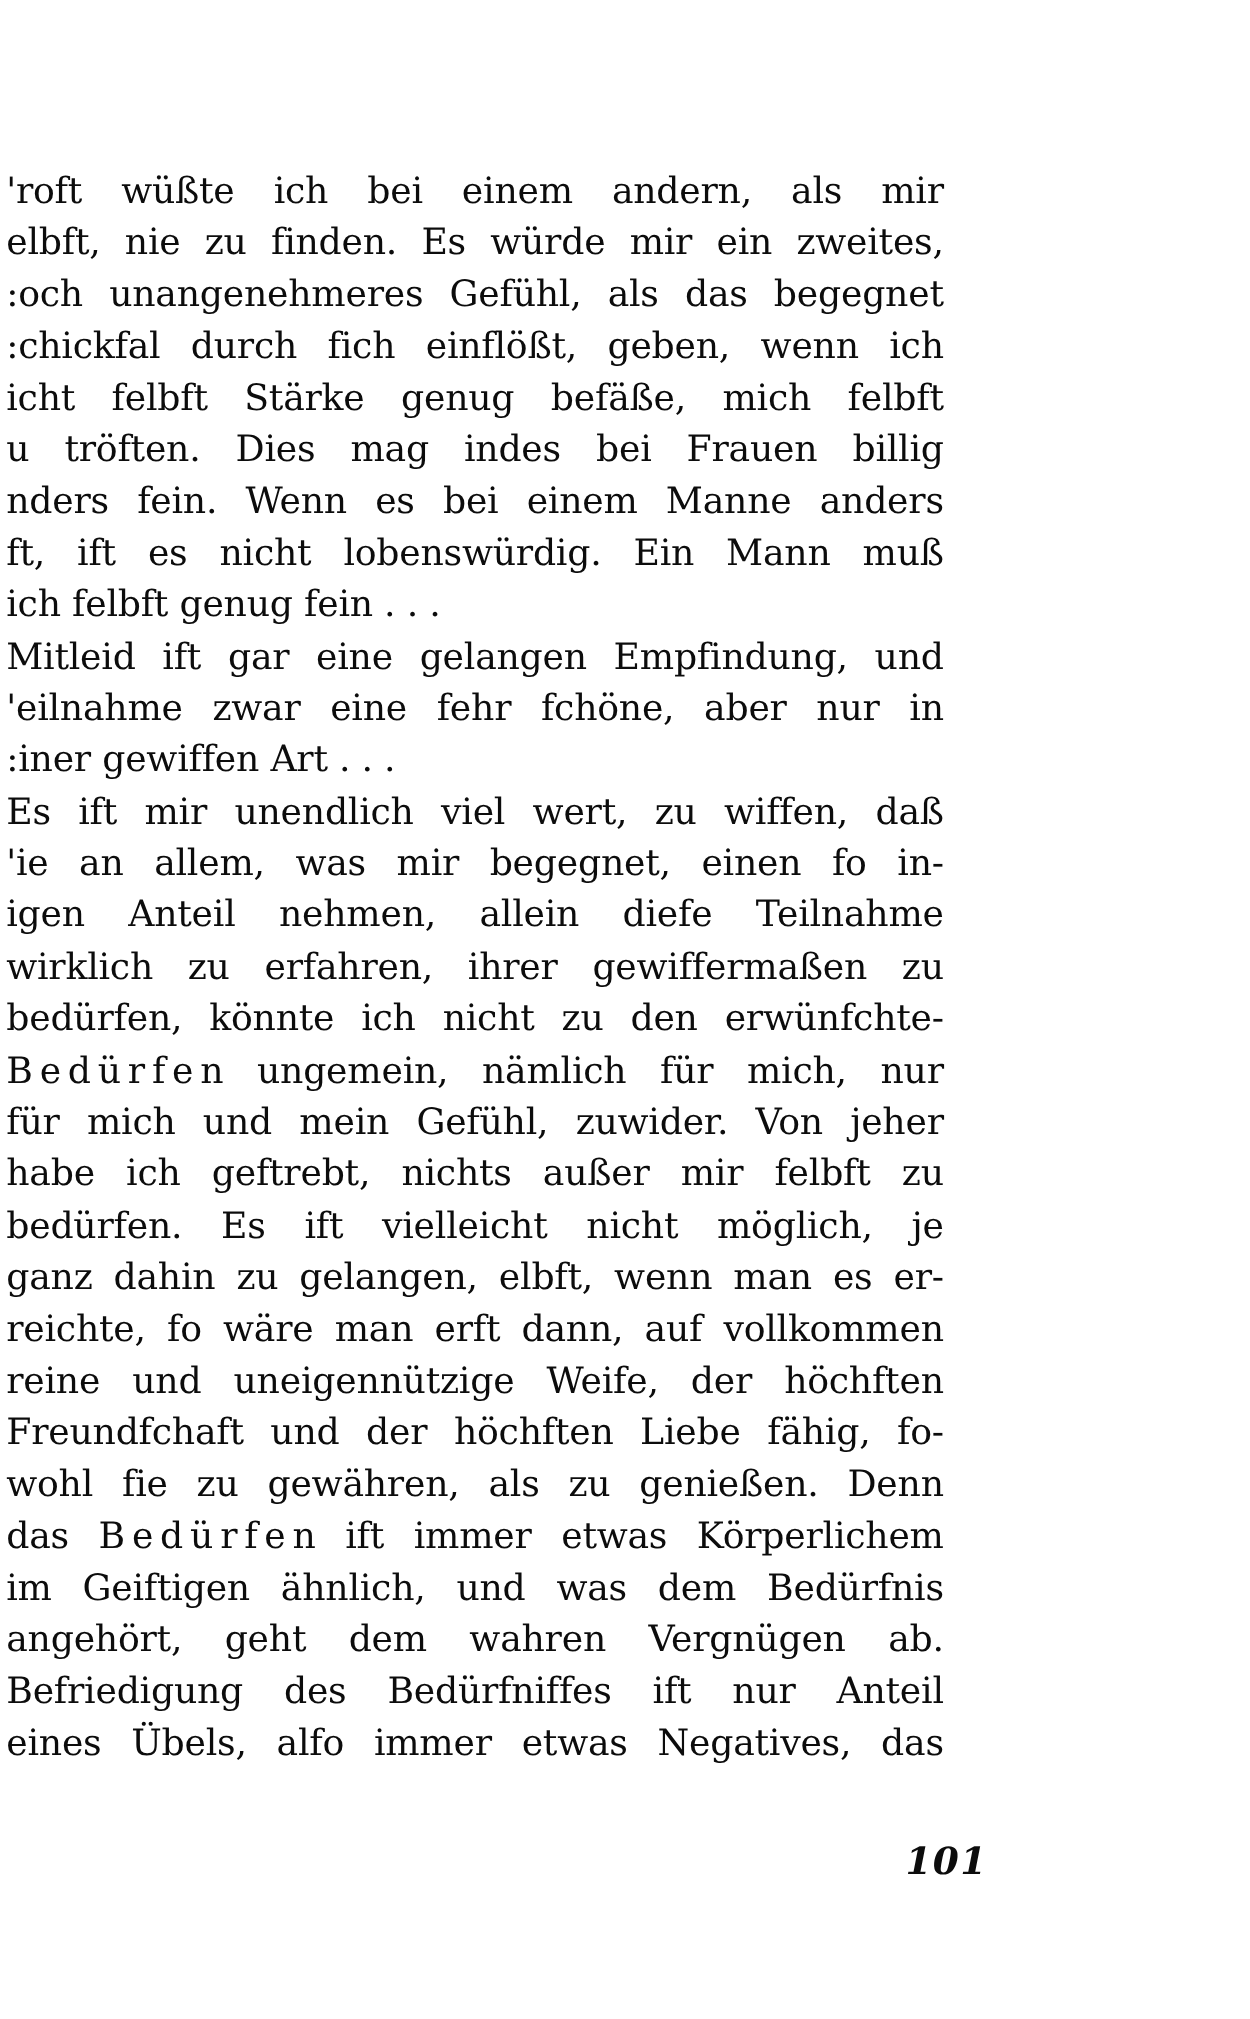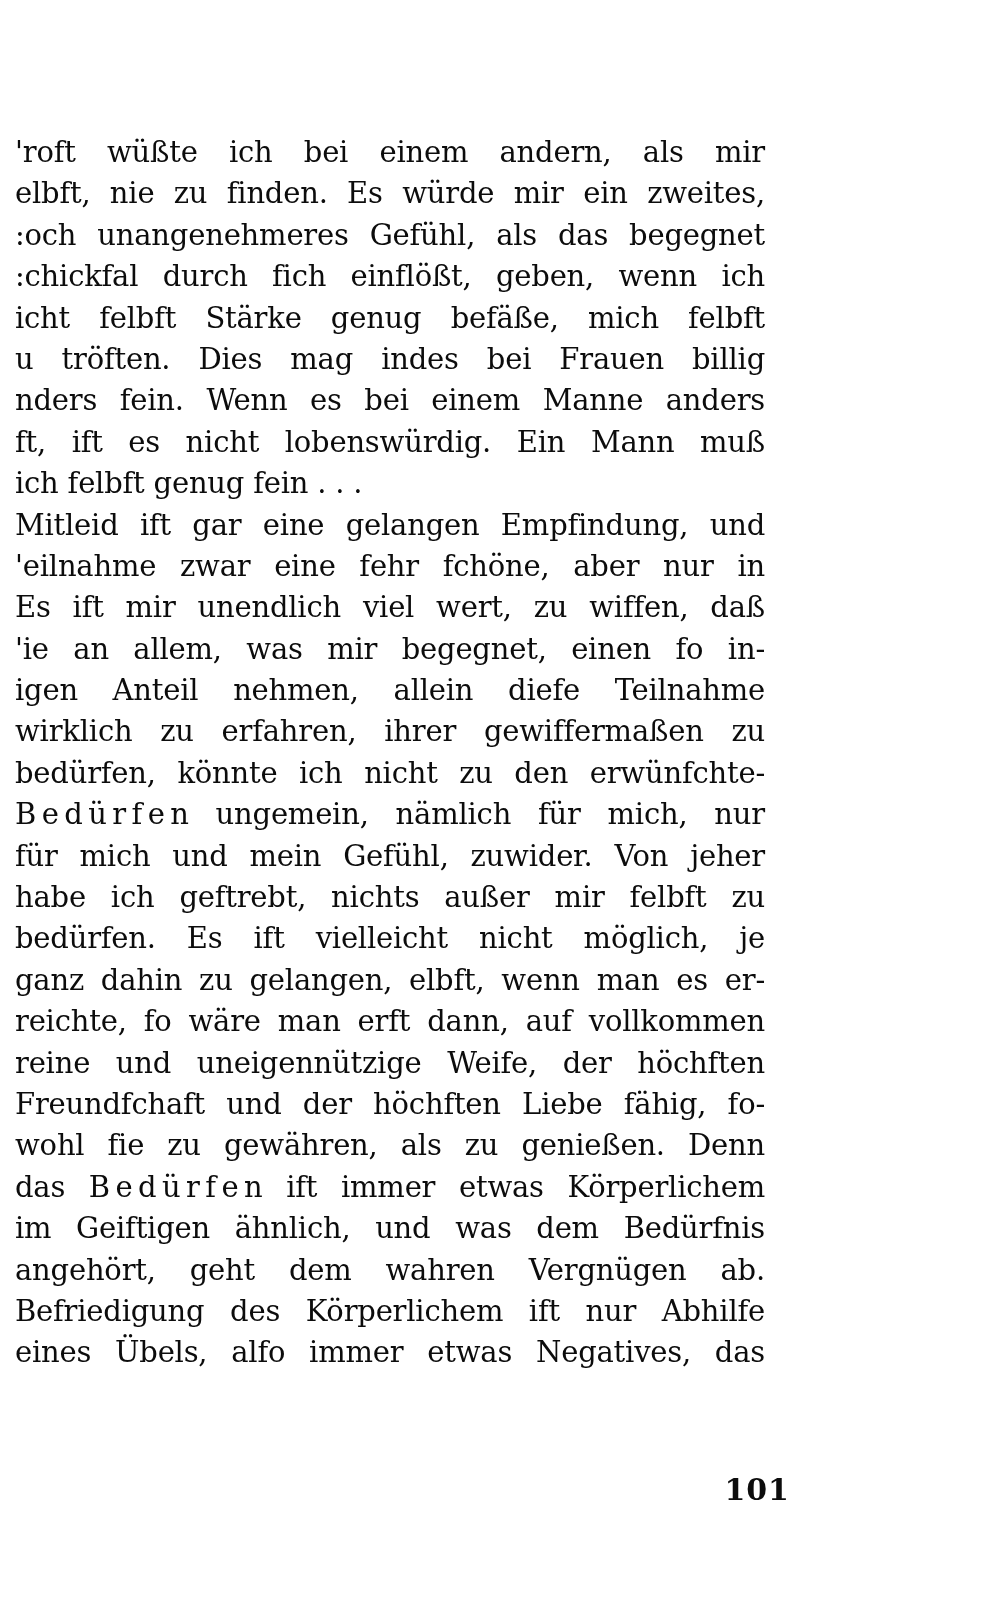--- a/index.html
+++ b/index.html
@@ -9,21 +9,21 @@
   }
   .page {
     position: relative;
     width: 1000px;
     height: 1615px;
     background: #ffffff;
     overflow: hidden;
   }
   .textblock {
     position: absolute;
-    left: 15px;
+    left: 5px;
     top: 132px;
     width: 750px;
     color: #0c0c0c;
     font-family: "DejaVu Serif", "Liberation Serif", serif;
     font-size: 29px;
     line-height: 41.4px;
     letter-spacing: -0.2px;
   }
   .line {
     height: 41.4px;
@@ -38,52 +38,54 @@
     position: absolute;
     left: 700px;
     top: 1472px;
     width: 90px;
     text-align: right;
     color: #0c0c0c;
     font-family: "DejaVu Serif", "Liberation Serif", serif;
     font-size: 30px;
     font-weight: bold;
     letter-spacing: 1px;
+    font-style: italic;
   }
 </style>
 </head>
 <body>
 
 <div class="page">
   <div class="textblock">
       <div class="line">'roft wüßte ich bei einem andern, als mir</div>
       <div class="line">elbft, nie zu finden. Es würde mir ein zweites,</div>
       <div class="line">:och unangenehmeres Gefühl, als das begegnet</div>
       <div class="line">:chickfal durch fich einflößt, geben, wenn ich</div>
       <div class="line">icht felbft Stärke genug befäße, mich felbft</div>
       <div class="line">u tröften.  Dies mag indes bei Frauen billig</div>
       <div class="line">nders fein. Wenn es bei einem Manne anders</div>
       <div class="line">ft, ift es nicht lobenswürdig.  Ein Mann muß</div>
       <div class="line ragged">ich felbft genug fein . . .</div>
       <div class="line">Mitleid ift gar eine gelangen Empfindung, und</div>
       <div class="line">'eilnahme zwar eine fehr fchöne, aber nur in</div>
+      <div class="line ragged">:iner gewiffen Art . . .</div>
       <div class="line">Es ift mir unendlich viel wert, zu wiffen, daß</div>
       <div class="line">'ie an allem, was mir begegnet, einen fo in-</div>
       <div class="line">igen Anteil nehmen, allein diefe Teilnahme</div>
       <div class="line">wirklich zu erfahren, ihrer gewiffermaßen zu</div>
       <div class="line">bedürfen, könnte ich nicht zu den erwünfchte-</div>
       <div class="line">B e d ü r f e n ungemein, nämlich für mich, nur</div>
       <div class="line">für mich und mein Gefühl, zuwider. Von jeher</div>
       <div class="line">habe ich geftrebt, nichts außer mir felbft zu</div>
       <div class="line">bedürfen.  Es ift vielleicht nicht möglich, je</div>
       <div class="line">ganz dahin zu gelangen, elbft, wenn man es er-</div>
       <div class="line">reichte, fo wäre man erft dann, auf vollkommen</div>
       <div class="line">reine und uneigennützige Weife, der höchften</div>
       <div class="line">Freundfchaft und der höchften Liebe fähig, fo-</div>
       <div class="line">wohl fie zu gewähren, als zu genießen.  Denn</div>
       <div class="line">das B e d ü r f e n ift immer etwas Körperlichem</div>
       <div class="line">im Geiftigen ähnlich, und was dem Bedürfnis</div>
       <div class="line">angehört, geht dem wahren Vergnügen ab.</div>
-      <div class="line">Befriedigung des Körperlichem ift nur Abhilfe</div>
+      <div class="line">Befriedigung des Bedürfniffes ift nur Anteil</div>
       <div class="line">eines Übels, alfo immer etwas Negatives, das</div>
     </div>
   <div class="pagenum">101</div>
 </div>
 
 </body></html>

